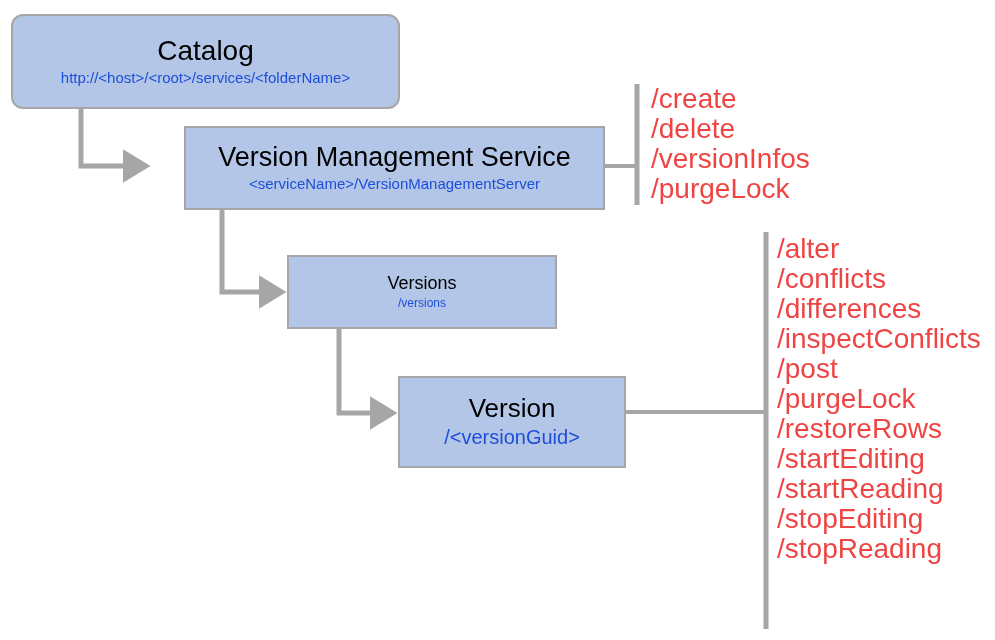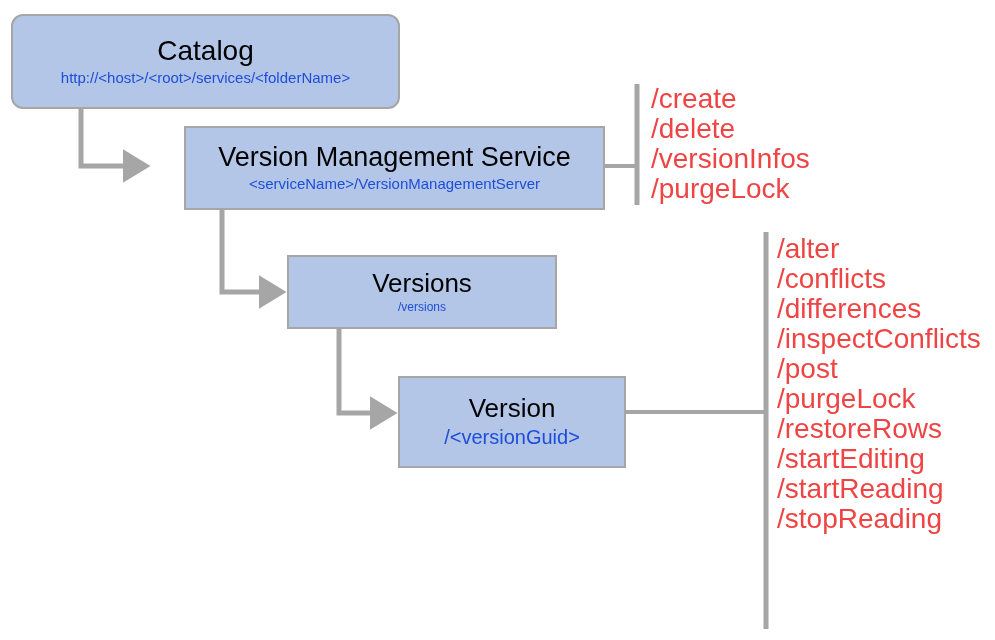--- a/index.html
+++ b/index.html
@@ -50,21 +50,21 @@
   
   #node-catalog  { left: 11px;  top: 14px;  width: 389px; height: 95px; border-radius: 12px; }
   #node-vms      { left: 152px; top: 126px; width: 421px; height: 84px; margin-left: 32px; }
   #node-versions { left: 287px; top: 255px; width: 270px; height: 74px; }
   #node-version  { left: 398px; top: 376px; width: 228px; height: 92px; }
 
   #node-catalog .node-title  { font-size: 28px; }
   #node-catalog .node-sub    { font-size: 15px; }
   #node-vms .node-title      { font-size: 27px; }
   #node-vms .node-sub        { font-size: 15px; }
-  #node-versions .node-title { font-size: 26px; }
+  #node-versions .node-title { font-size: 18px; }
   #node-versions .node-sub   { font-size: 12px; }
   #node-version .node-title  { font-size: 26px; }
   #node-version .node-sub    { font-size: 20px; }
 
   
   .op-list {
     position: absolute;
     color: #ef4444;
     font-size: 28px;
     line-height: 30px;
@@ -137,16 +137,17 @@
   <div class="op-list" id="ops-version">
       <span class="op-item">/alter</span>
       <span class="op-item">/conflicts</span>
       <span class="op-item">/differences</span>
       <span class="op-item">/inspectConflicts</span>
       <span class="op-item">/post</span>
       <span class="op-item">/purgeLock</span>
       <span class="op-item">/restoreRows</span>
       <span class="op-item">/startEditing</span>
       <span class="op-item">/startReading</span>
+      <span class="op-item">/stopEditing</span>
       <span class="op-item">/stopReading</span>
     </div>
 
 </div>
 
 </body></html>

